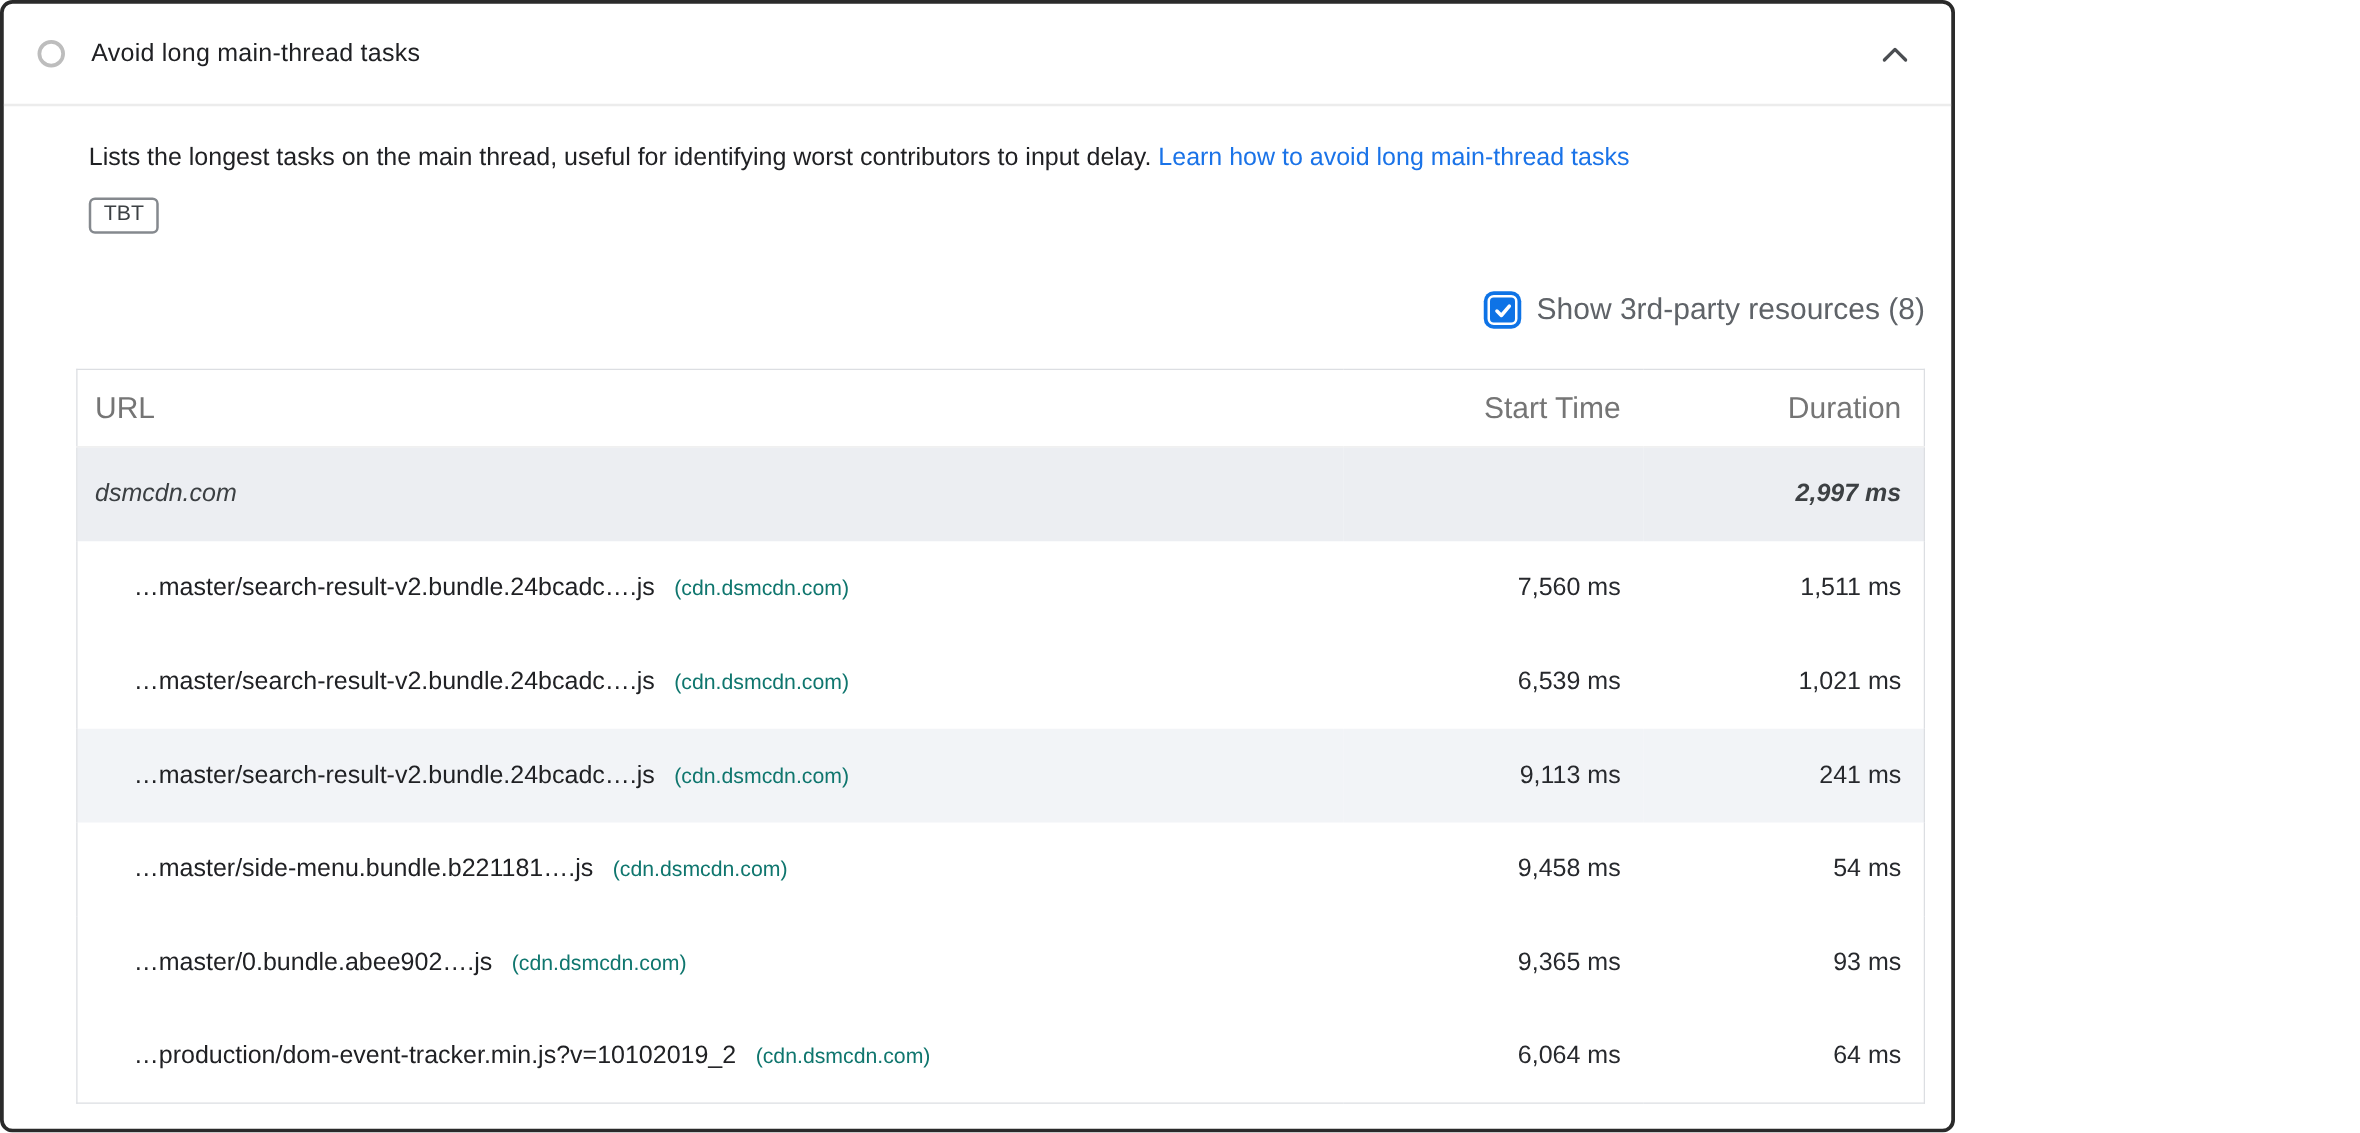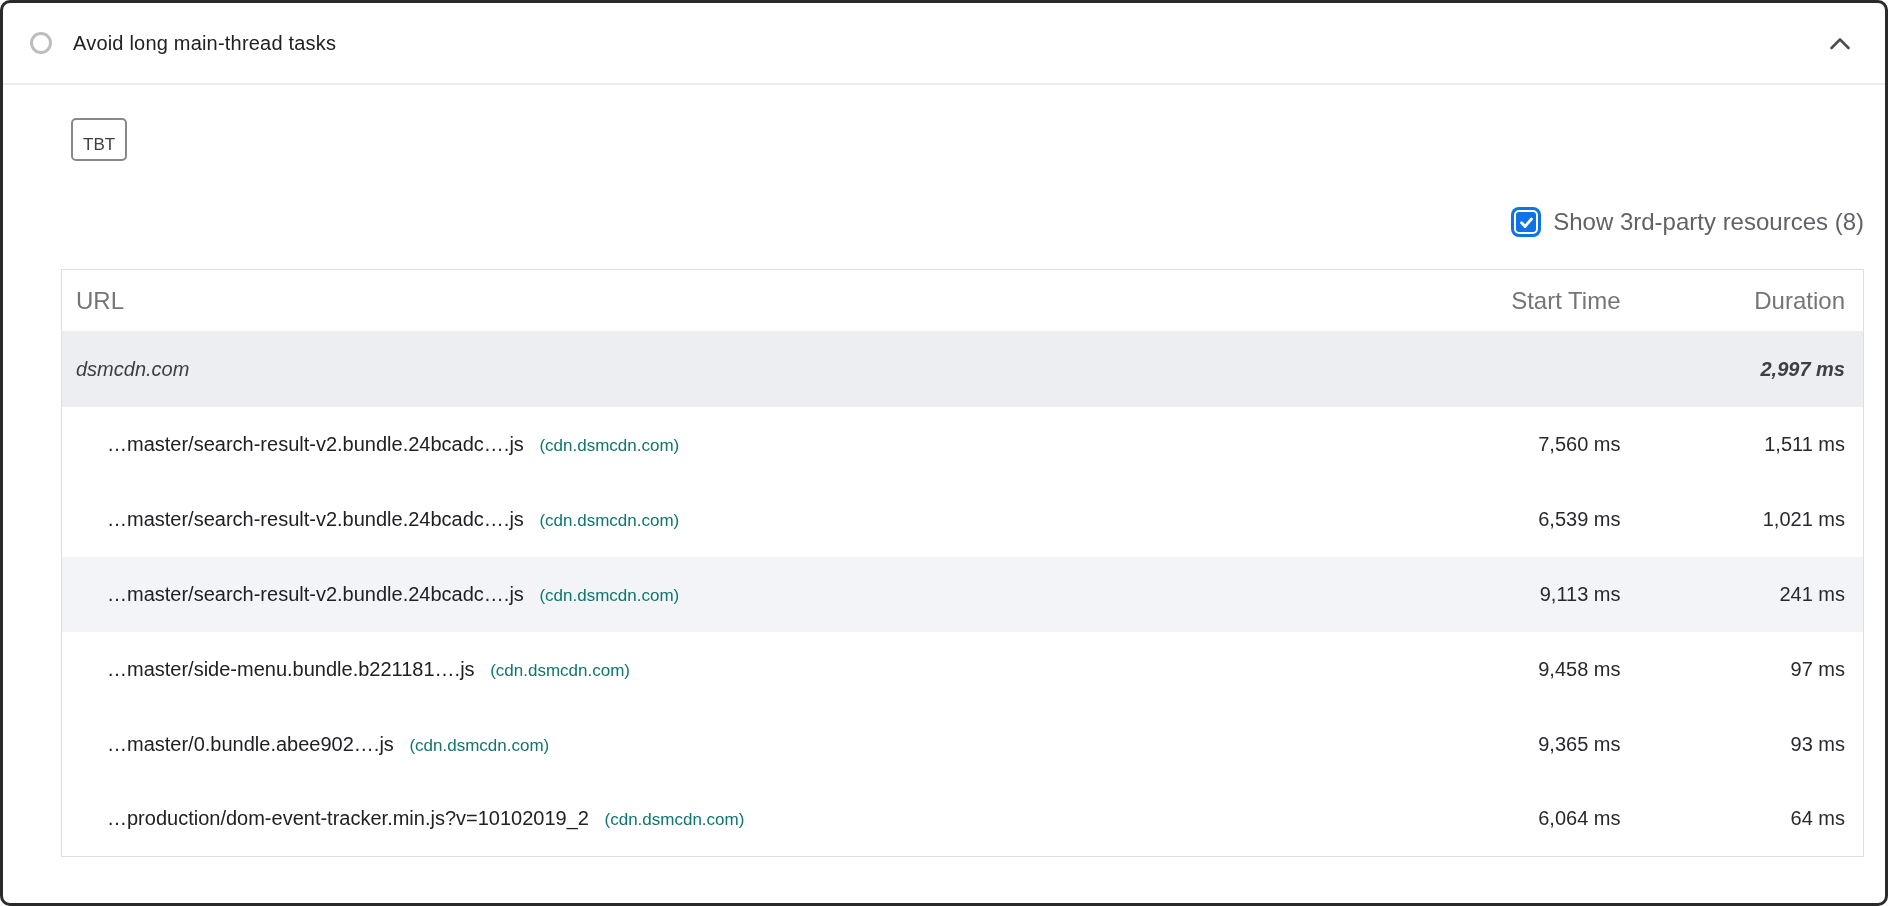--- a/index.html
+++ b/index.html
@@ -1,21 +1,21 @@
 <!DOCTYPE html>
 <html><head>
 <meta charset="utf-8">
 <style>
   * { box-sizing: border-box; }
   html, body { margin: 0; padding: 0; background: #ffffff; }
   body { font-family: "Liberation Sans", sans-serif; }
 
   .frame {
     position: relative;
-    width: 1888px;
+    width: 1564px;
     height: 906px;
     border: 3px solid #2a2a2a;
     border-radius: 10px;
     background: #ffffff;
     overflow: hidden;
   }
 
   
   .audit-header {
     display: flex;
@@ -48,21 +48,21 @@
     margin: 10px 0 0 10px;
     font-size: 20px;
     line-height: 30px;
     color: #202124;
   }
   .learn-link { color: #1a73e8; text-decoration: none; cursor: pointer; }
 
   .chip {
     display: inline-block;
     margin: 17px 12px 0 10px;
-    padding: 15px 10px 4px;
+    padding: 1px 10px 4px;
     border: 2px solid #85898e;
     border-radius: 5px;
     font-size: 17px;
     color: #3c4043;
     line-height: 20px;
   }
 
   
   .filter-row {
     display: flex;
@@ -145,20 +145,22 @@
     <span class="audit-title">Avoid long main-thread tasks</span>
     <span class="chevron-up">
       <svg width="22" height="13" viewBox="0 0 22 13">
         <path d="M2.5 11 L11 2.5 L19.5 11" fill="none" stroke="#4a4d51" stroke-width="2.6" stroke-linecap="round" stroke-linejoin="round"></path>
       </svg>
     </span>
   </div>
 
   <div class="audit-body">
 
+    <p class="description"><span>Lists the longest tasks on the main thread, useful for identifying worst contributors to input delay.</span>
+      <a class="learn-link" href="#">Learn how to avoid long main-thread tasks</a></p>
 
     <span class="chip">TBT</span>
 
     <div class="filter-row">
       <span class="checkbox">
         <span class="checkbox-inner">
           <svg width="17" height="17" viewBox="0 0 24 24">
             <path d="M5 12.5 L10 17.5 L19 7" fill="none" stroke="#ffffff" stroke-width="4" stroke-linecap="round" stroke-linejoin="round"></path>
           </svg>
         </span>
@@ -212,21 +214,21 @@
           <td class="num">9,113 ms</td>
           <td class="num">241 ms</td>
         </tr>
 
         <tr class="row-item">
           <td class="url-cell">
             <span class="url-main">…master/side-menu.bundle.b221181….js</span>
             <span class="url-origin">(cdn.dsmcdn.com)</span>
           </td>
           <td class="num">9,458 ms</td>
-          <td class="num">97 ms</td>
+          <td class="num">54 ms</td>
         </tr>
 
         <tr class="row-item">
           <td class="url-cell">
             <span class="url-main">…master/0.bundle.abee902….js</span>
             <span class="url-origin">(cdn.dsmcdn.com)</span>
           </td>
           <td class="num">9,365 ms</td>
           <td class="num">93 ms</td>
         </tr>

